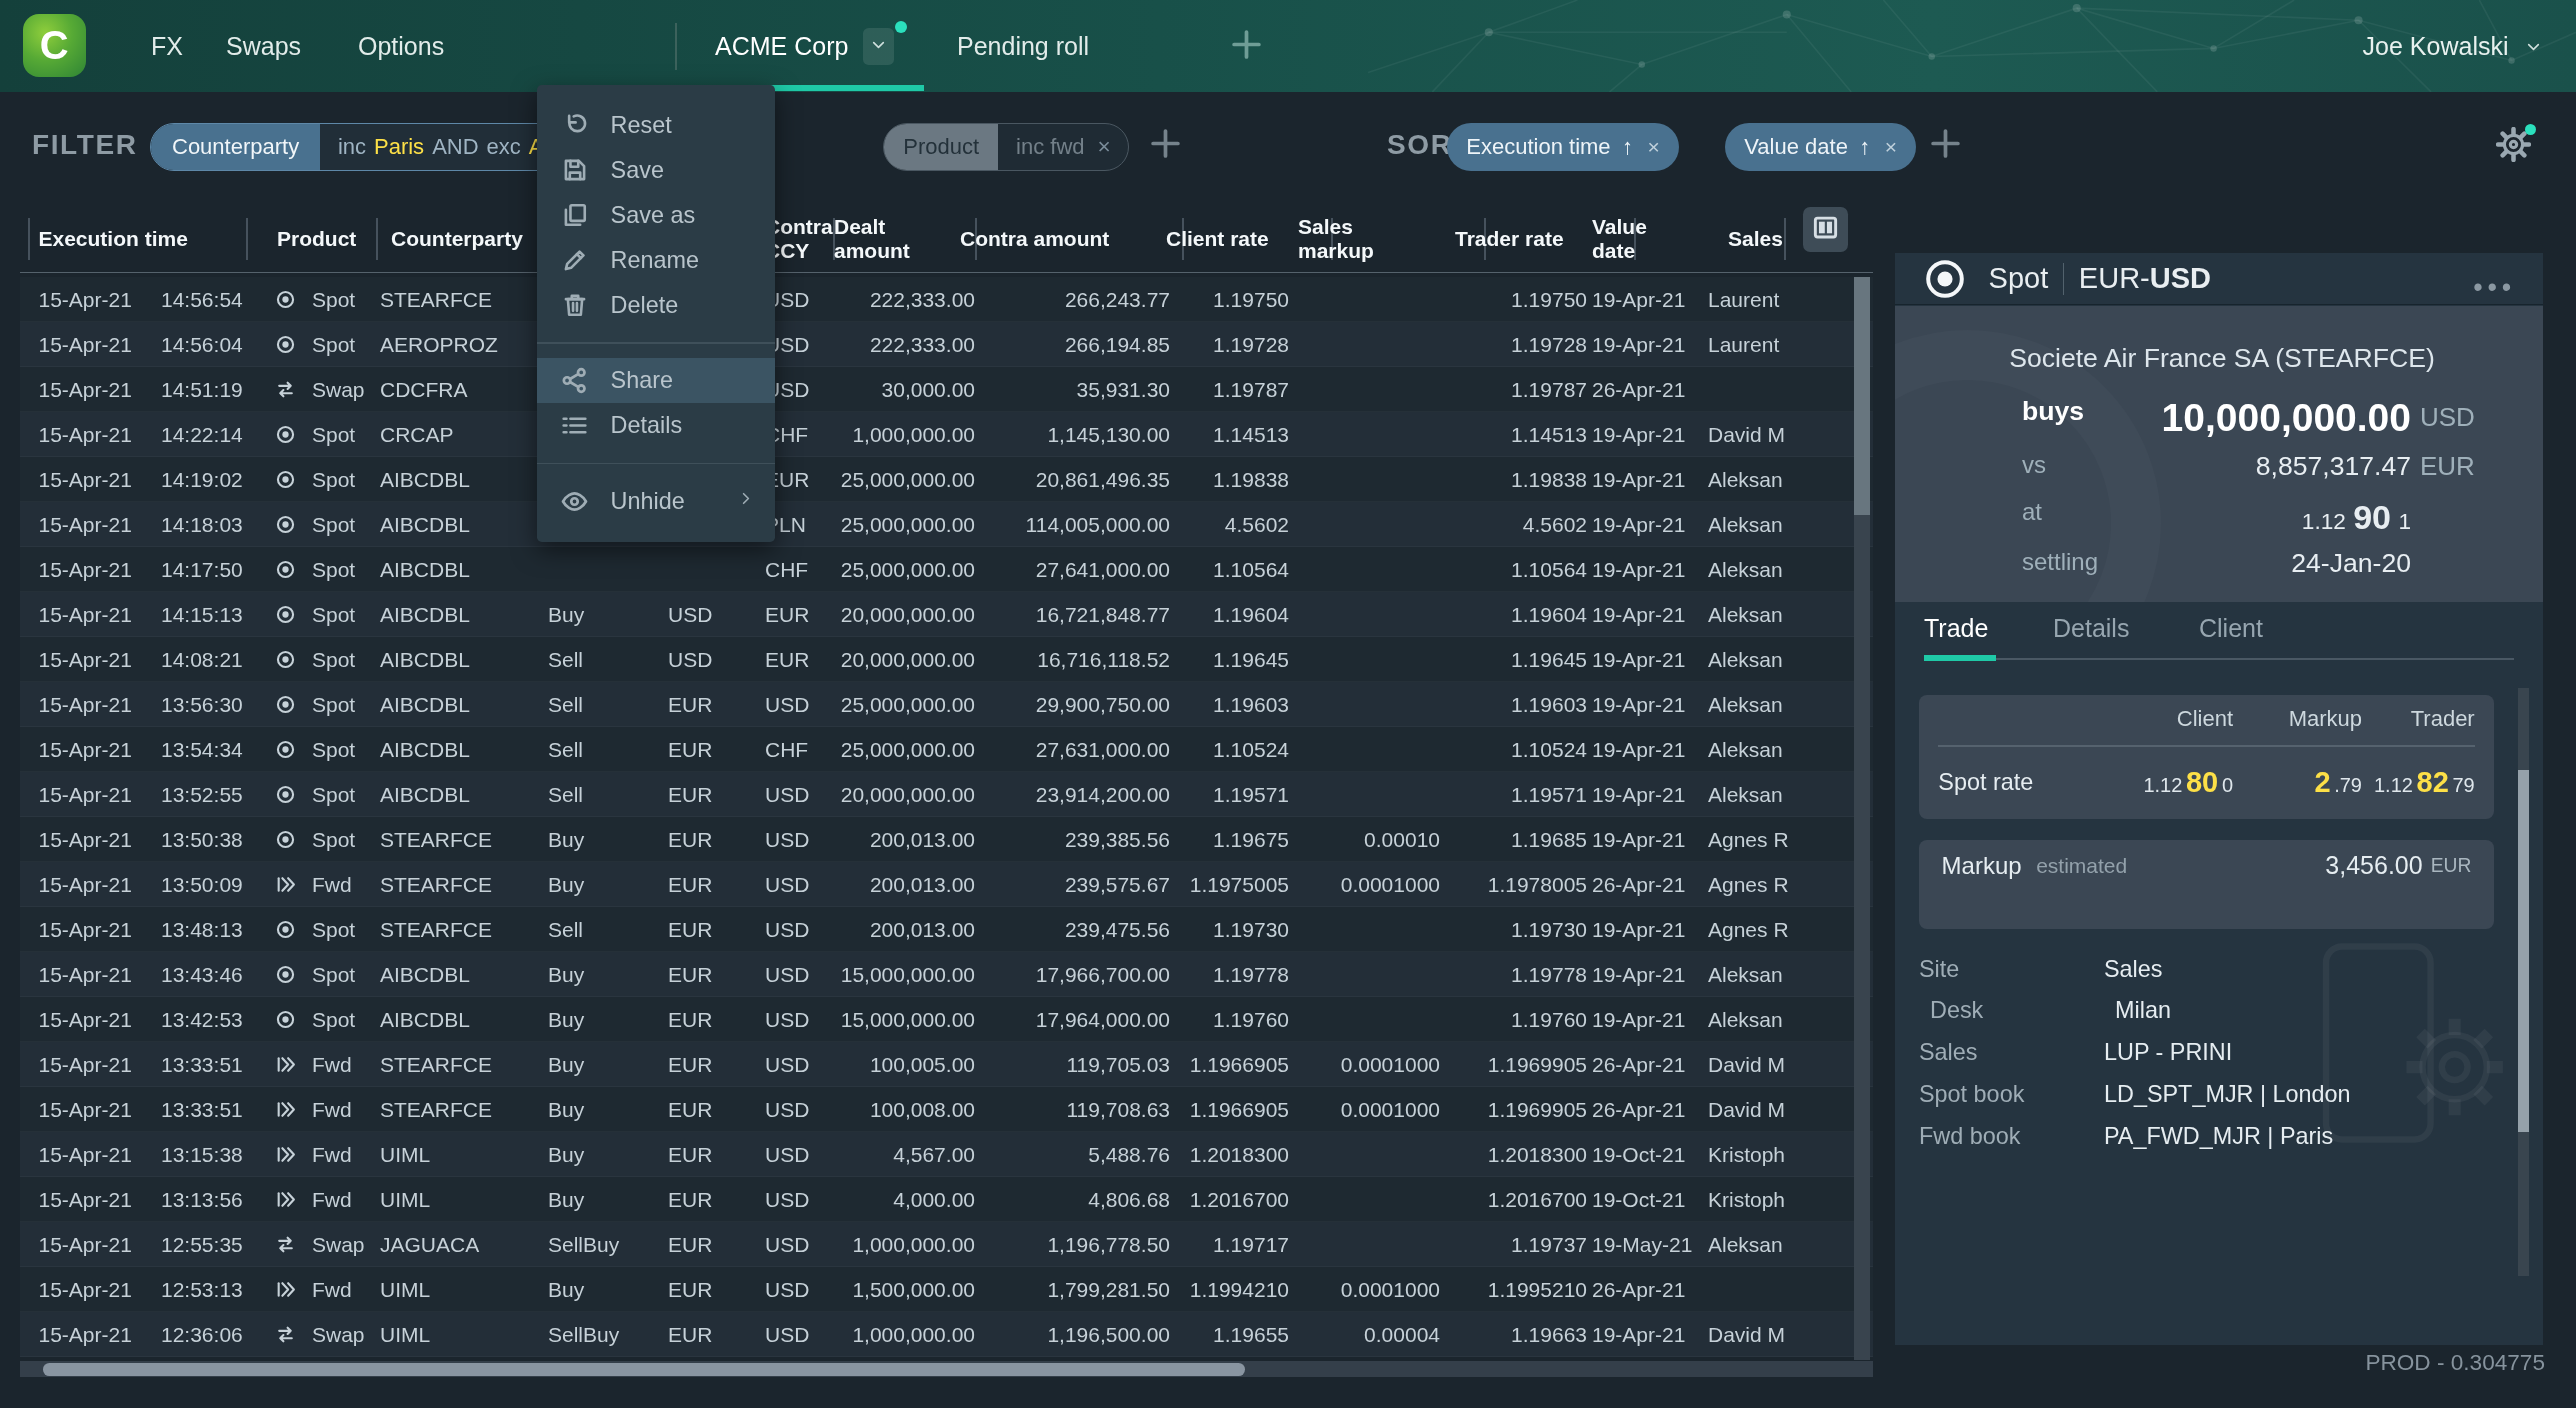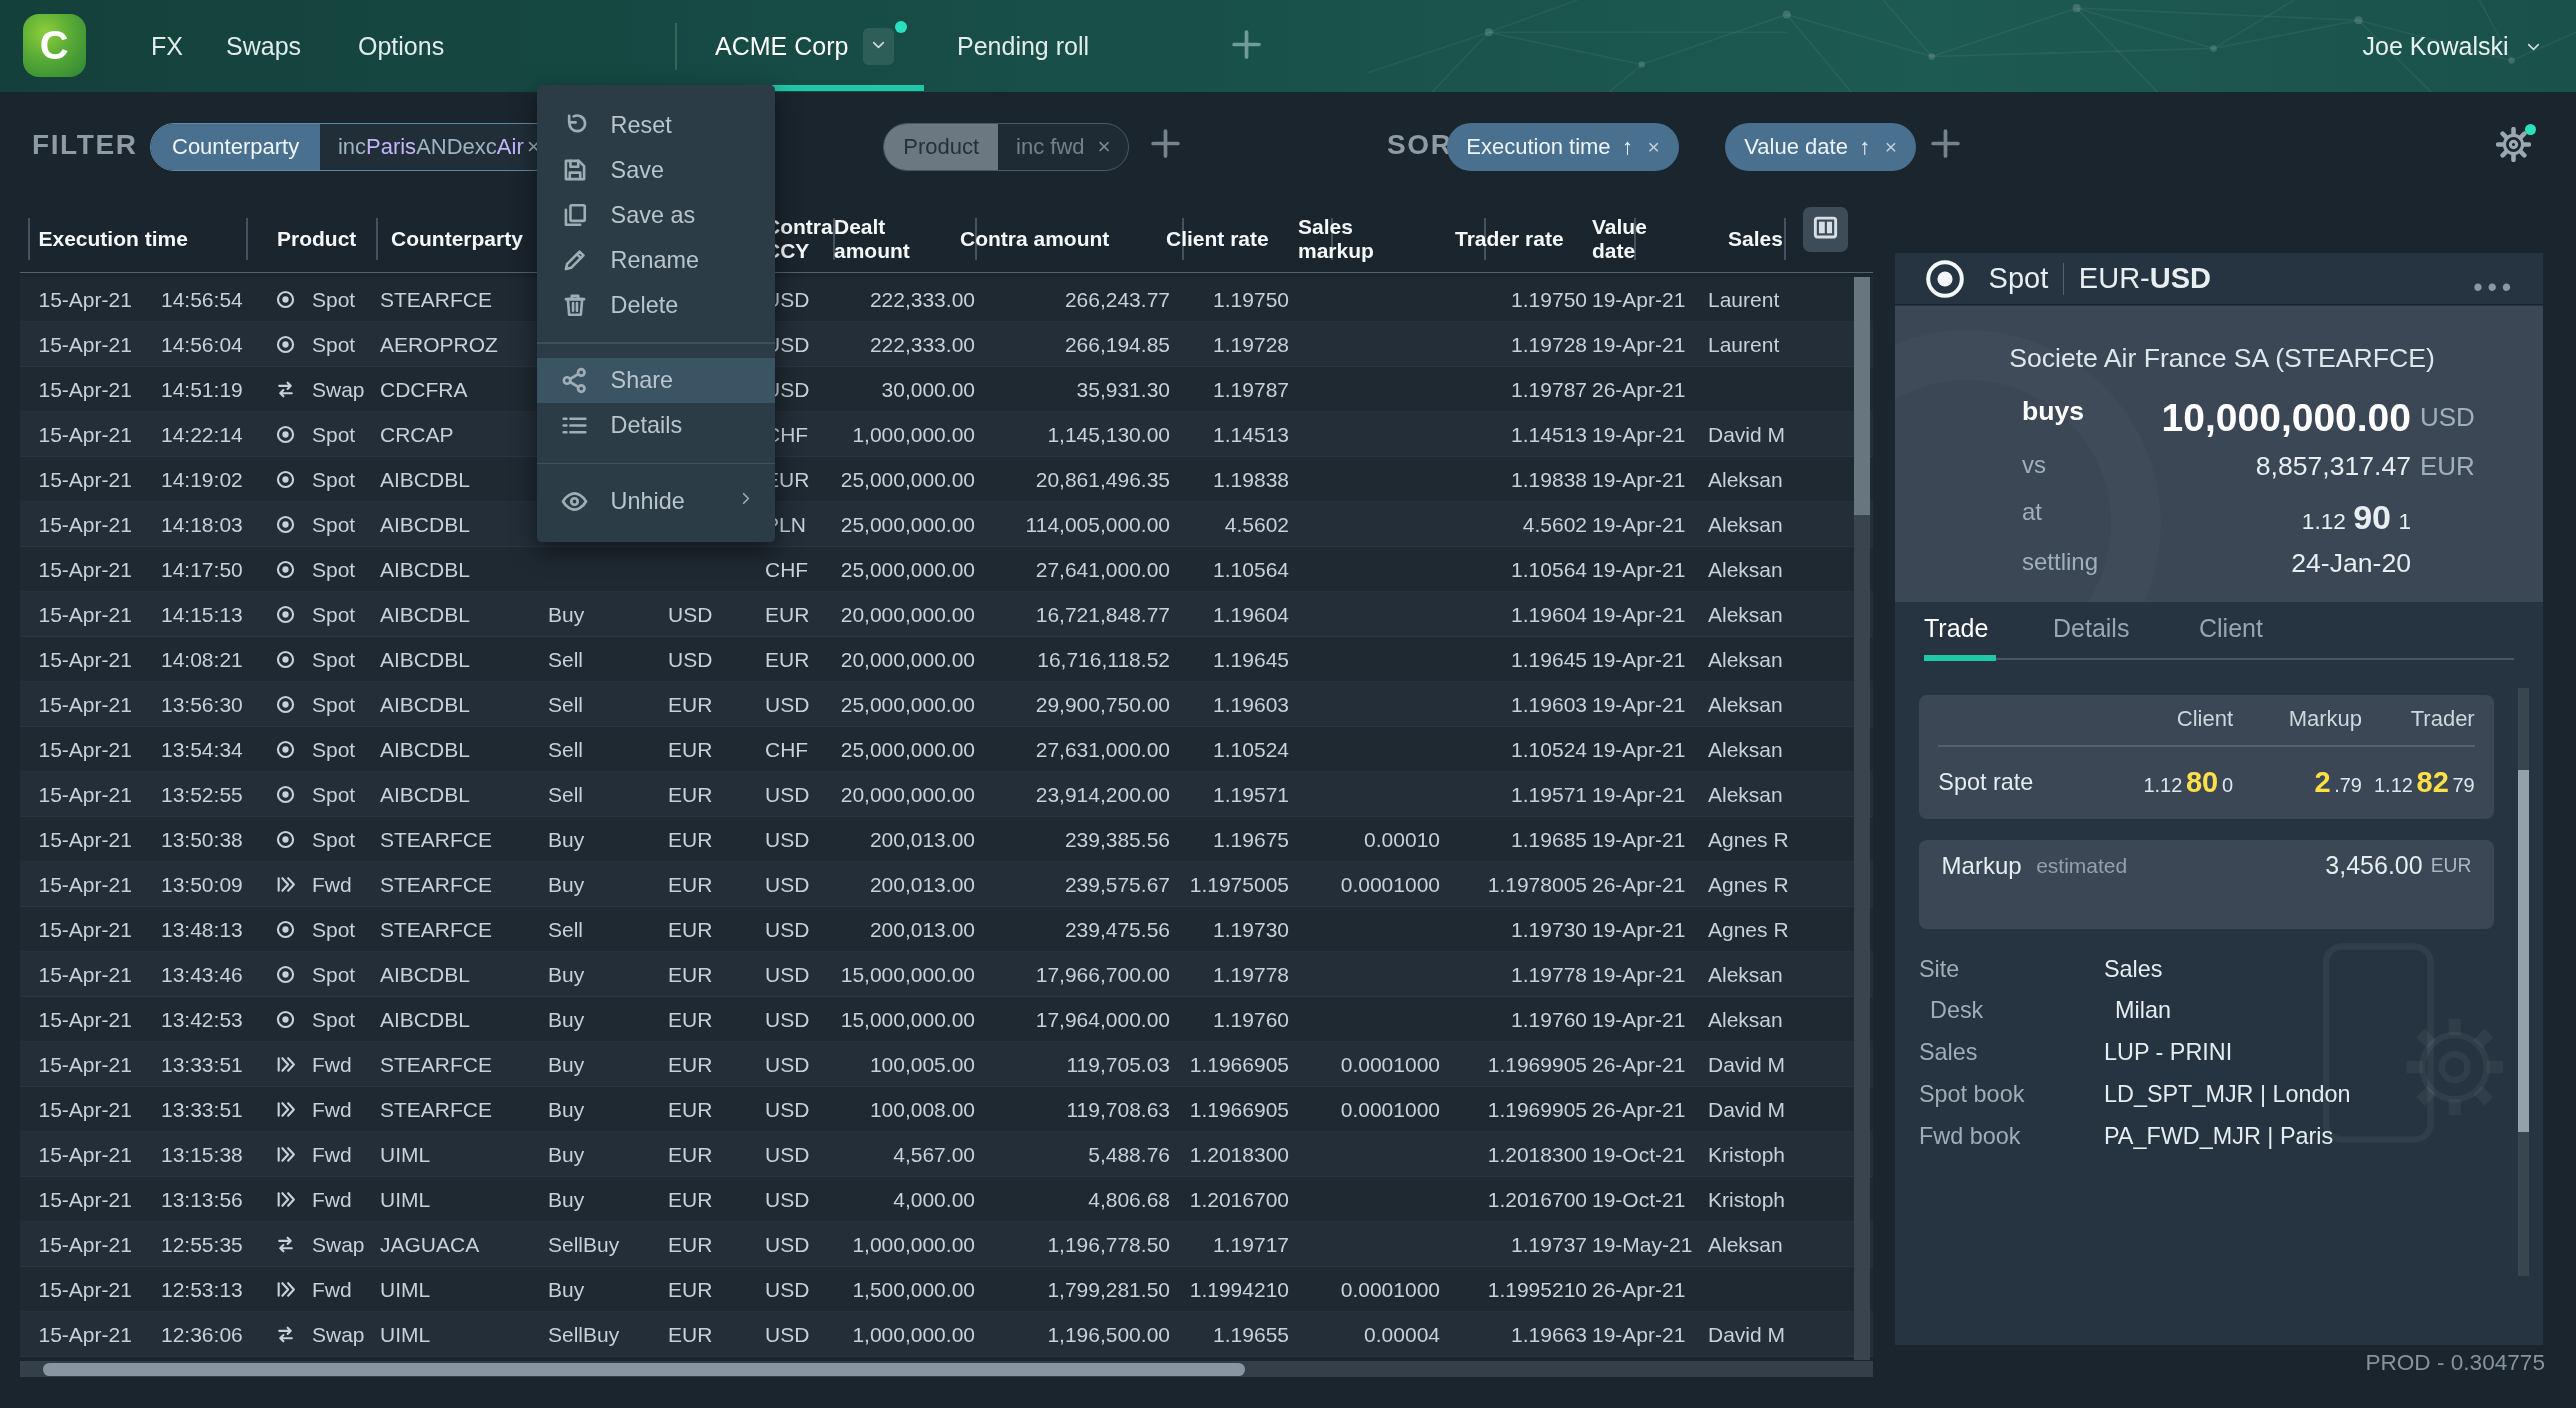--- a/index.html
+++ b/index.html
@@ -34,22 +34,22 @@
 
   
   #filterbar { position:absolute; left:0; top:92px; width:2576px; height:105px; background:#1b252d; }
   .bar-label { position:absolute; top:0; height:105px; display:flex; align-items:center;
                color:#8e9ba4; font-size:28px; font-weight:bold; letter-spacing:1.6px; }
   .chip { position:absolute; top:31px; height:48px; border-radius:24px; display:flex; align-items:center;
           font-size:22px; }
   #chip-cpty { left:150px; border:1.6px solid #5e88a8; background:#212e38; }
   #chip-cpty .chip-field { background:#49718f; color:#f1f6f9; height:100%; display:flex; align-items:center;
           padding:0 21px; border-radius:22.6px 0 0 22.6px; }
-  #chip-cpty .chip-query { padding:0 17.7px; display:flex; gap:0; align-items:center; }
-  .qp-dim { color:#9fb4c3; } .qp-bright { color:#c4b5fd; }
+  #chip-cpty .chip-query { padding:0 17.7px; display:flex; gap:8px; align-items:center; }
+  .qp-dim { color:#9fb4c3; } .qp-bright { color:#fde047; }
   .chip-x { color:#9fb4c3; font-size:22.6px; margin-left:3.2px; }
   #chip-product { left:883px; border:1.6px solid #5d6b75; background:#212e38; opacity:.72; }
   #chip-product .chip-field { background:#8b99a3; color:#27363f; height:100%; display:flex; align-items:center;
           padding:0 19.3px; border-radius:22.6px 0 0 22.6px; }
   #chip-product .chip-query { padding:0 17.7px; color:#96a4ad; display:flex; gap:9.7px; align-items:center; }
   .plus-btn { position:absolute; top:0; height:105px; display:flex; align-items:center; color:#76838c; }
   .sort-chip { background:#49718f; color:#eef4f8; padding:0 19.3px; gap:11.3px; }
   .sort-x { color:#c0d1dc; font-size:21px; margin-left:3.2px; }
   #gear-btn { position:absolute; right:45px; top:35px; color:#9aa8b1; }
   #gear-dot { position:absolute; right:40px; top:32px; width:11.3px; height:11.3px; border-radius:50%; background:#2be0bd; }

